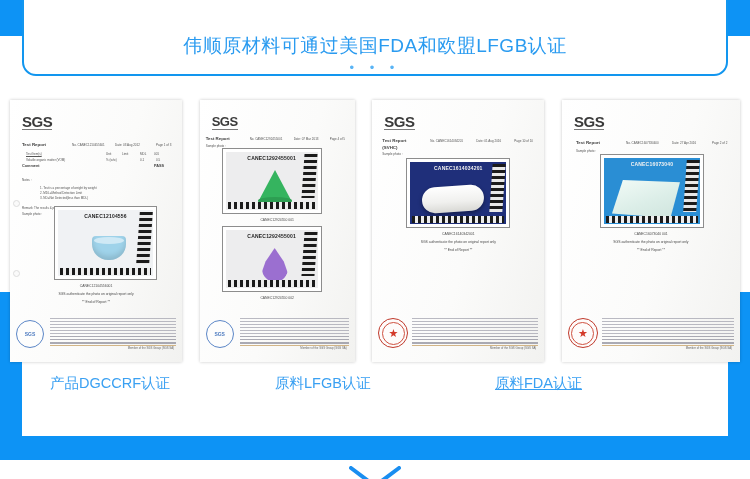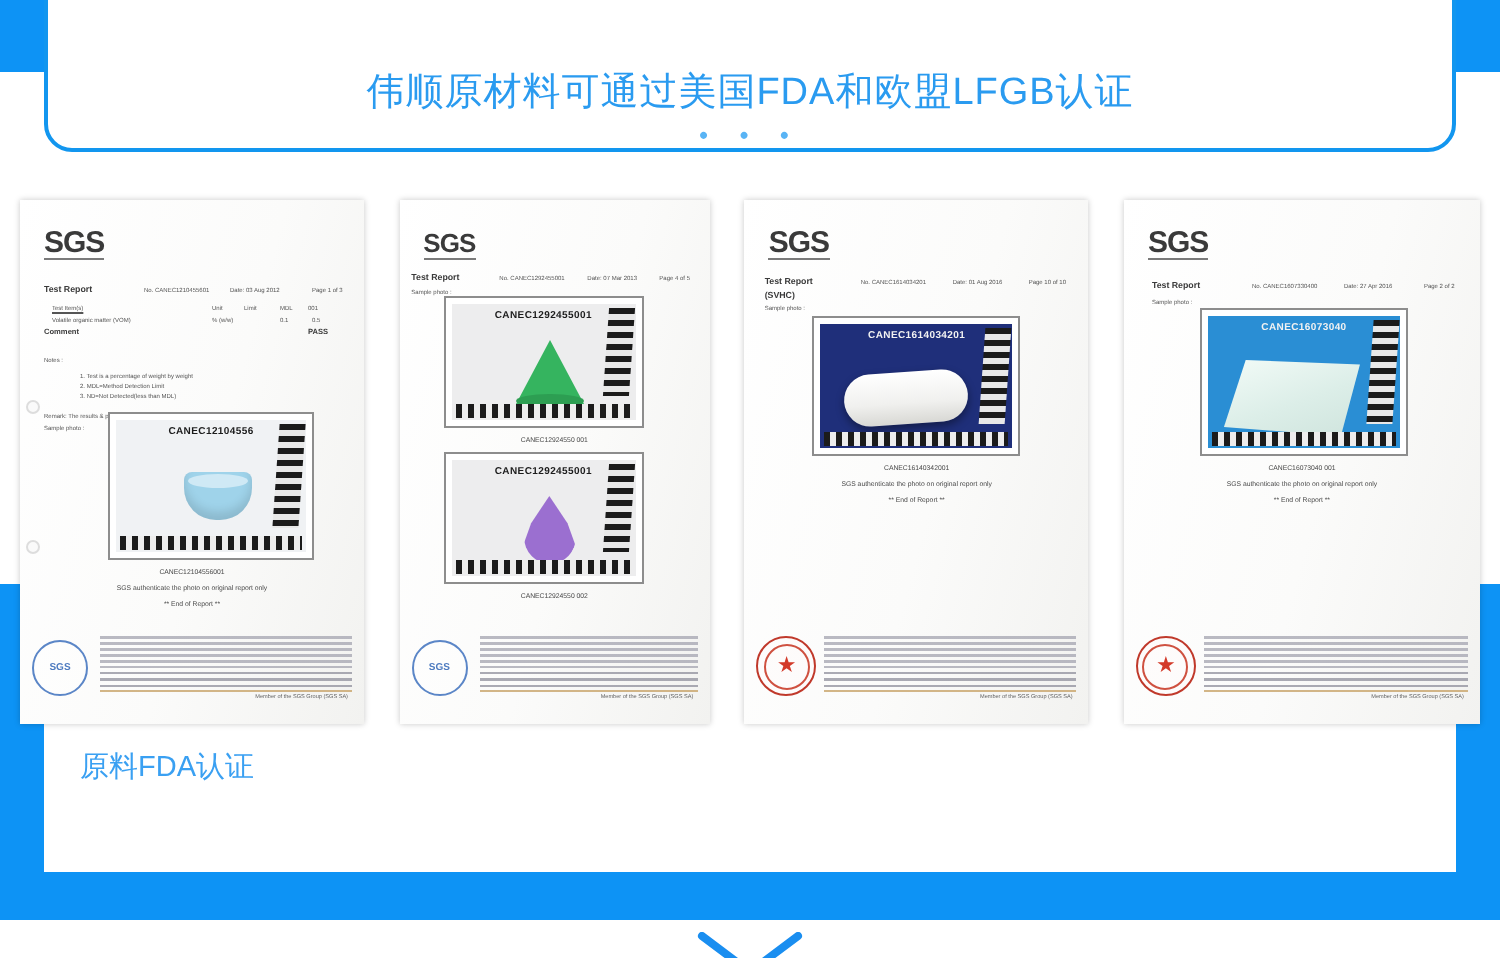--- a/index.html
+++ b/index.html
@@ -130,21 +130,21 @@
   .caps{
     position:absolute;left:0;top:374px;width:750px;height:24px;
     display:flex;padding:0 10px;box-sizing:border-box;
   }
   .cap{
     font-size:14.5px;color:#3aa0f2;text-align:left;white-space:nowrap;
   }
   .cap.c1{width:190px;padding-left:40px;}
   .cap.c2{width:175px;padding-left:30px;}
   .cap.c3{width:190px;padding-left:35px;}
-  .cap.c4{width:175px;padding-left:30px;}
+  .cap.c4{width:175px;padding-left:30px;text-decoration:underline;}
 </style>
 </head>
 <body>
 
 <div class="page">
 
   <div class="edge-bar edge-tl"></div>
   <div class="edge-bar edge-tr"></div>
   <div class="edge-bar edge-bl"></div>
   <div class="edge-bar edge-br"></div>
@@ -332,20 +332,22 @@
         <div class="foot-lines"></div>
         <div class="foot-lines2"></div>
         <div class="foot-rule"></div>
         <div class="foot-tail">Member of the SGS Group (SGS SA)</div>
       </div>
     </div>
 
   </div>
 
   <div class="caps">
+    <div class="cap c1">产品DGCCRF认证</div>
+    <div class="cap c3">原料LFGB认证</div>
     <div class="cap c4">原料FDA认证</div>
   </div>
 
   <div class="bot-white"></div>
   <div class="bot-band"></div>
 
   <div class="chev">
     <svg width="60" height="24" viewBox="0 0 60 24" aria-hidden="true">
       <path d="M6 2 L30 20 L54 2" fill="none" stroke="#1a8ef0" stroke-width="4" stroke-linecap="round" stroke-linejoin="round"></path>
     </svg>

